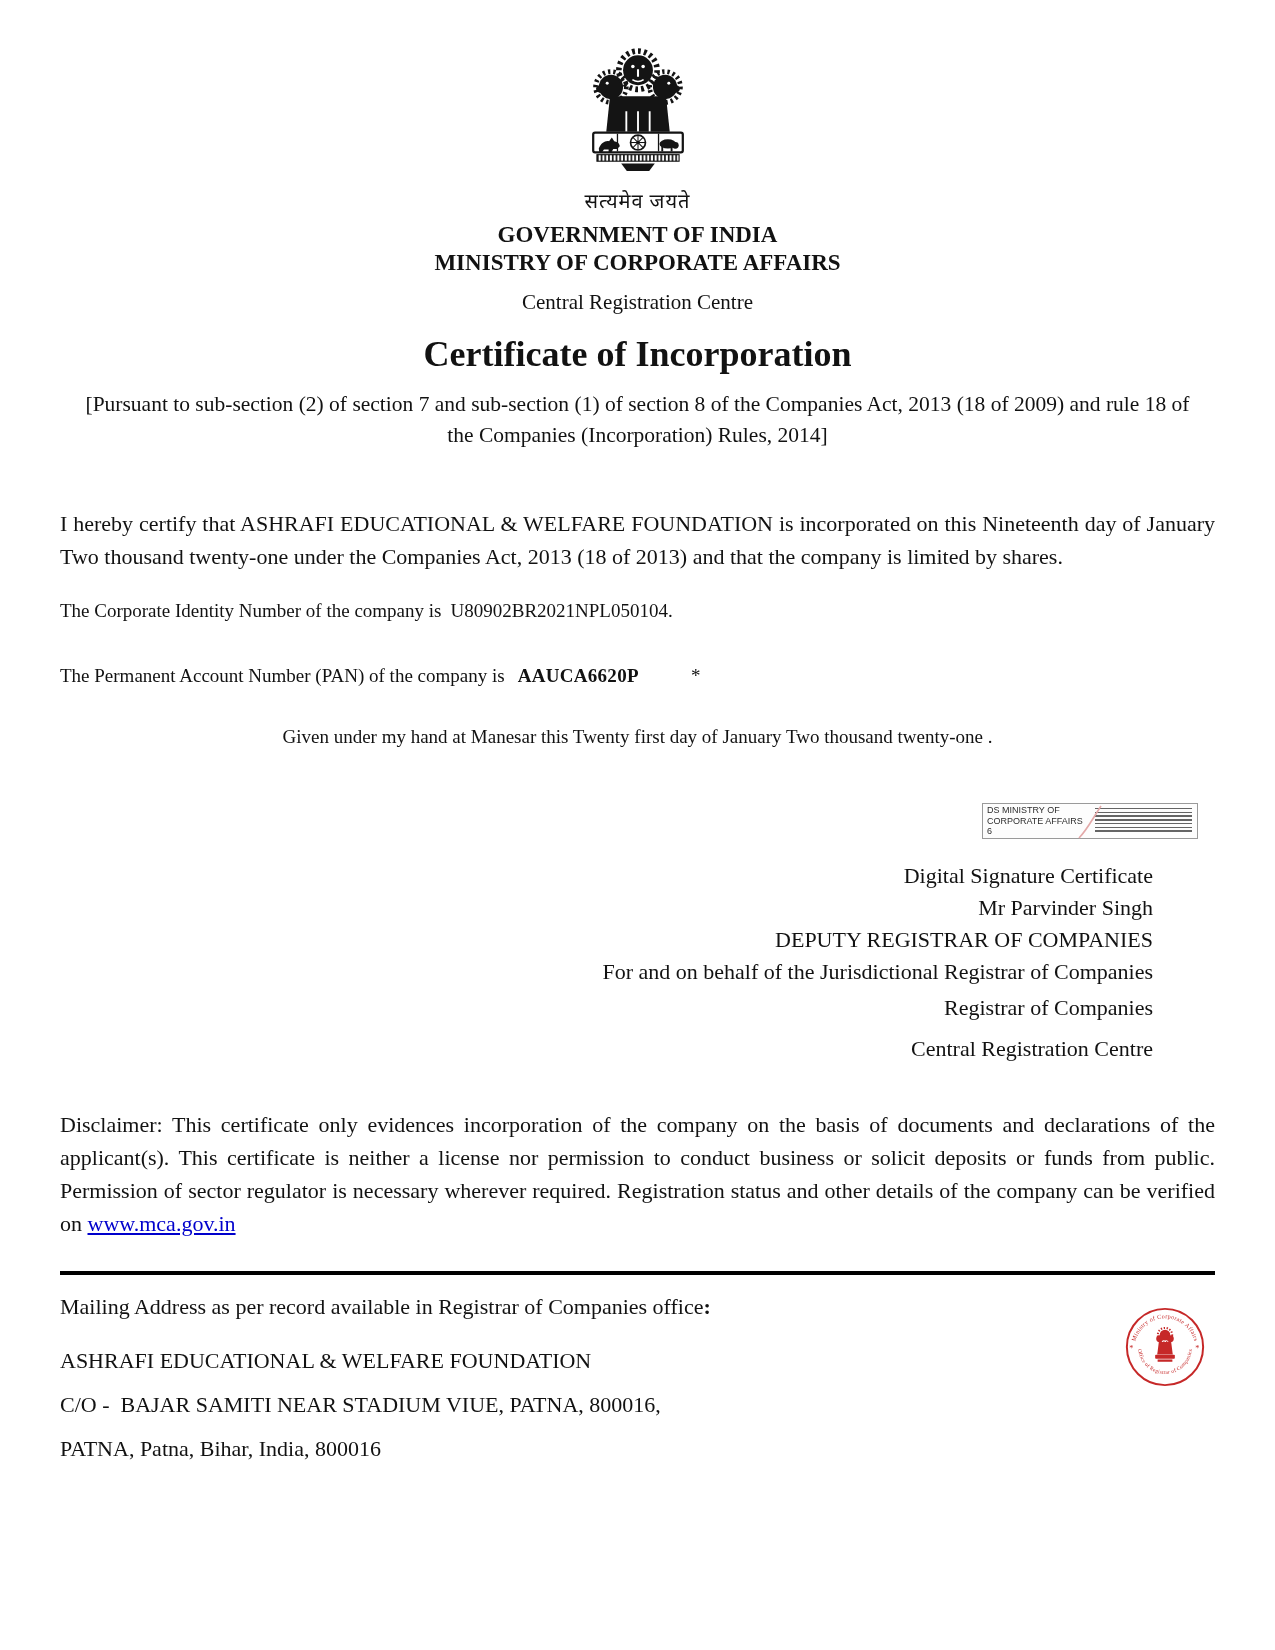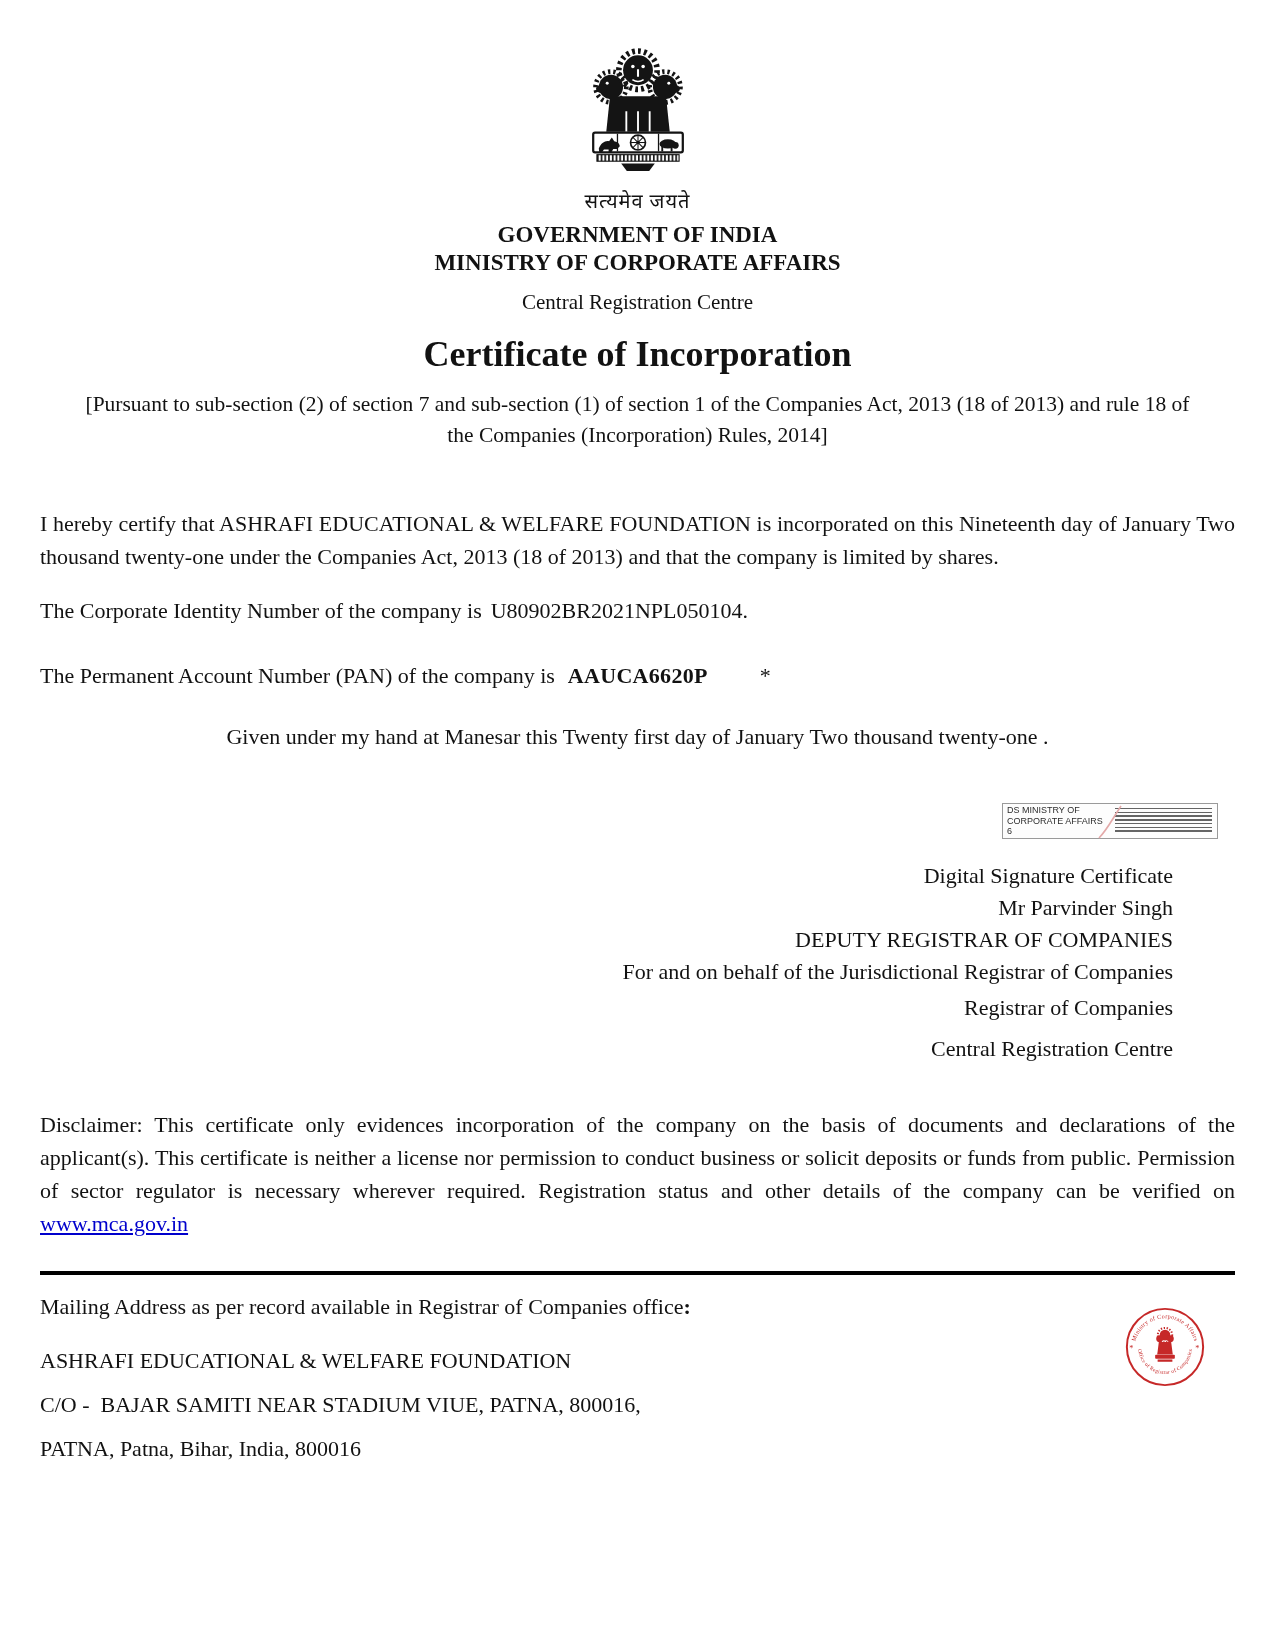--- a/index.html
+++ b/index.html
@@ -3,34 +3,34 @@
 <meta charset="utf-8">
 <style>
   html,body{margin:0;padding:0;background:#ffffff;}
   body{
     width:1275px;height:1650px;
     font-family:"Liberation Serif","DejaVu Serif",serif;
     color:#121212;
   }
   .page{
     position:relative;width:1275px;height:1464px;
-    box-sizing:border-box;padding:0 40px;overflow:hidden;background:#fff;
+    box-sizing:border-box;padding:0 60px;overflow:hidden;background:#fff;
   }
   
   .emblem-wrap{text-align:center;padding-top:40px;}
   .emblem{width:112px;height:150px;display:block;margin:0 auto;}
   .motto{font-size:20px;line-height:22px;letter-spacing:1px;}
   .gov-line{text-align:center;font-weight:bold;font-size:23px;line-height:28px;margin-top:9px;}
   .ministry-line{text-align:center;font-weight:bold;font-size:23px;line-height:28px;}
   .centre-line{text-align:center;font-size:21px;margin-top:13px;}
   .cert-title{text-align:center;font-weight:bold;font-size:36px;margin-top:19px;line-height:40px;}
   .pursuant{text-align:center;font-size:21.5px;line-height:31px;margin:15px auto 0;max-width:1135px;}
   
   .certify{font-size:22px;line-height:33px;margin-top:56px;text-align:justify;}
-  .line{font-size:22px;line-height:33px;}
+  .line{font-size:19px;line-height:33px;}
   .cin-line{margin-top:21px;}
   .cin-value{margin-left:9px;}
   .pan-line{margin-top:32px;}
   .pan-value{font-weight:bold;margin-left:13px;letter-spacing:.3px;}
   .pan-star{margin-left:52px;}
   .tan-line{margin-top:23px;}
   .tan-value{font-weight:bold;letter-spacing:.3px;margin-left:4px;}
   .tan-star{margin-left:62px;}
   .given-line{margin-top:28px;white-space:pre-wrap;text-align:center;}
   
@@ -132,21 +132,21 @@
       <rect x="16" y="122.5" width="88" height="7" fill="url(#hatch)" stroke="#141414" stroke-width="1.2"></rect>
       <path d="M42,132 L78,132 L72,140 L48,140 Z" fill="#141414"></path>
     </svg>
     <div class="motto">सत्यमेव जयते</div>
   </div>
 
   <div class="gov-line">GOVERNMENT OF INDIA</div>
   <div class="ministry-line">MINISTRY OF CORPORATE AFFAIRS</div>
   <div class="centre-line">Central Registration Centre</div>
   <div class="cert-title">Certificate of Incorporation</div>
-  <div class="pursuant">[Pursuant to sub-section (2) of section 7 and sub-section (1) of section 1 of the Companies Act, 2013 (18 of 2013) and rule 18 of the Companies (Incorporation) Rules, 2014]</div>
+  <div class="pursuant">[Pursuant to sub-section (2) of section 7 and sub-section (1) of section 8 of the Companies Act, 2013 (18 of 2009) and rule 18 of the Companies (Incorporation) Rules, 2014]</div>
 
   <div class="certify">I hereby certify that ASHRAFI EDUCATIONAL &amp; WELFARE FOUNDATION is incorporated on this Nineteenth day of January Two thousand twenty-one under the Companies Act, 2013 (18 of 2013) and that the company is limited by shares.</div>
 
   <div class="line cin-line">
     <span>The Corporate Identity Number of the company is</span><span class="cin-value">U80902BR2021NPL050104.</span>
   </div>
 
   <div class="line pan-line">
     <span>The Permanent Account Number (PAN) of the company is</span><span class="pan-value">AAUCA6620P</span><span class="pan-star">*</span>
   </div>

